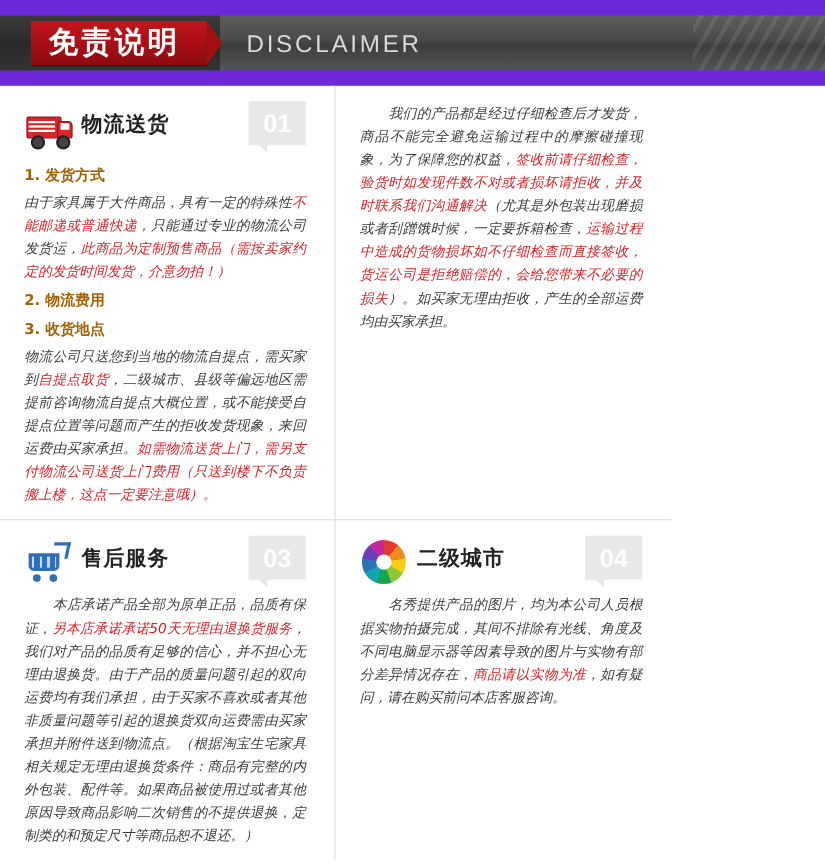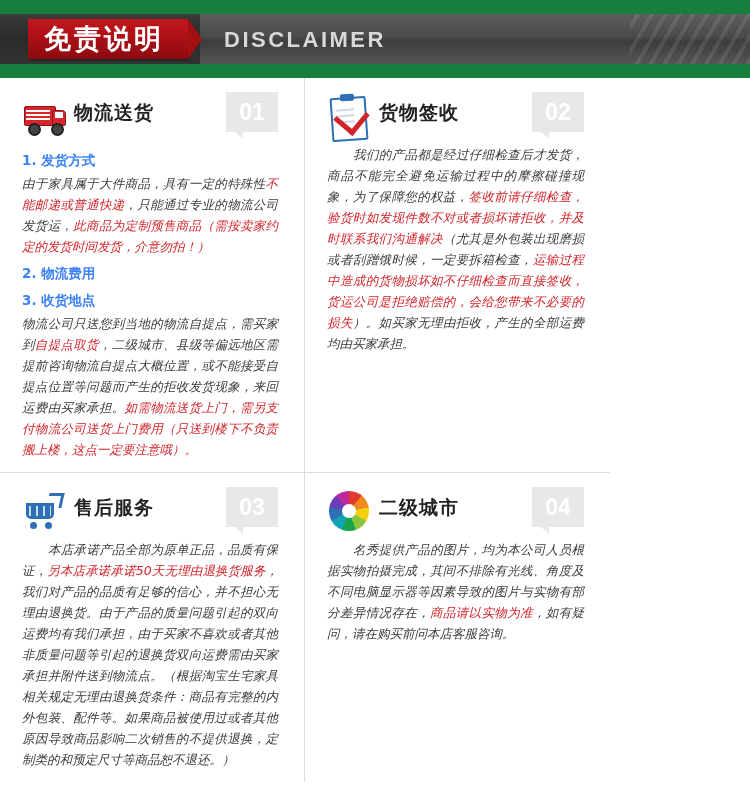--- a/index.html
+++ b/index.html
@@ -12,21 +12,21 @@
     height: 785px;
     font-family: "DejaVu Sans", "Liberation Sans", sans-serif;
     color: #333;
     overflow: hidden;
   }
 
   
   .banner {
     position: relative;
     height: 78px;
-    background: #15803d;
+    background: #6d28d9;
     overflow: hidden;
   }
   .banner-bar {
     position: absolute;
     left: 0;
     top: 14px;
     width: 750px;
     height: 50px;
     background: linear-gradient(to bottom, #5d5d5d 0%, #4a4a4a 45%, #3d3d3d 55%, #555555 100%);
   }
@@ -66,21 +66,21 @@
     color: #ffffff;
     letter-spacing: 3px;
     line-height: 34px;
     z-index: 3;
   }
   .banner-en {
     position: absolute;
     left: 224px;
     top: 27px;
     font-size: 22px;
-    font-weight: bold;
+    font-weight: normal;
     color: #d8d8d8;
     letter-spacing: 2.5px;
     z-index: 3;
     font-family: "Liberation Sans", sans-serif;
   }
   .banner-stripes {
     position: absolute;
     right: 0;
     top: 14px;
     width: 120px;
@@ -165,21 +165,21 @@
 
   .body-text {
     font-size: 12.5px;
     line-height: 21px;
     color: #3a3a3a;
     text-align: justify;
   }
   .sub-title {
     font-size: 13.5px;
     font-weight: bold;
-    color: #3b82f6;
+    color: #a16207;
     margin: 6px 0 2px 0;
   }
   .para {
     margin: 0 0 2px 0;
     font-style: italic;
   }
   .para.indent {
     text-indent: 26px;
   }
   .red {
@@ -355,30 +355,20 @@
         </p>
         <div class="sub-title">2. 物流费用</div>
         <div class="sub-title">3. 收货地点</div>
         <p class="para">
           <span>物流公司只送您到当地的物流自提点，需买家到</span><span class="red">自提点取货</span><span>，二级城市、县级等偏远地区需提前咨询物流自提点大概位置，或不能接受自提点位置等问题而产生的拒收发货现象，来回运费由买家承担。</span><span class="red">如需物流送货上门，需另支付物流公司送货上门费用（只送到楼下不负责搬上楼，这点一定要注意哦）。</span>
         </p>
       </div>
     </div>
 
     <div class="cell">
-      <div class="sec-head">
-        <div class="sec-icon">
-          <div class="clip-board"></div>
-          <div class="clip-line"></div>
-          <div class="clip-top"></div>
-          <div class="clip-check"></div>
-        </div>
-        <div class="sec-title">货物签收</div>
-        <div class="sec-num">02</div>
-      </div>
       <div class="body-text">
         <p class="para indent">
           <span>我们的产品都是经过仔细检查后才发货，商品不能完全避免运输过程中的摩擦碰撞现象，为了保障您的权益，</span><span class="red">签收前请仔细检查，验货时如发现件数不对或者损坏请拒收，并及时联系我们沟通解决</span><span>（尤其是外包装出现磨损或者刮蹭饿时候，一定要拆箱检查，</span><span class="red">运输过程中造成的货物损坏如不仔细检查而直接签收，货运公司是拒绝赔偿的，会给您带来不必要的损失</span><span>）。如买家无理由拒收，产生的全部运费均由买家承担。</span>
         </p>
       </div>
     </div>
   </div>
 
   <div class="row bottom">
 

